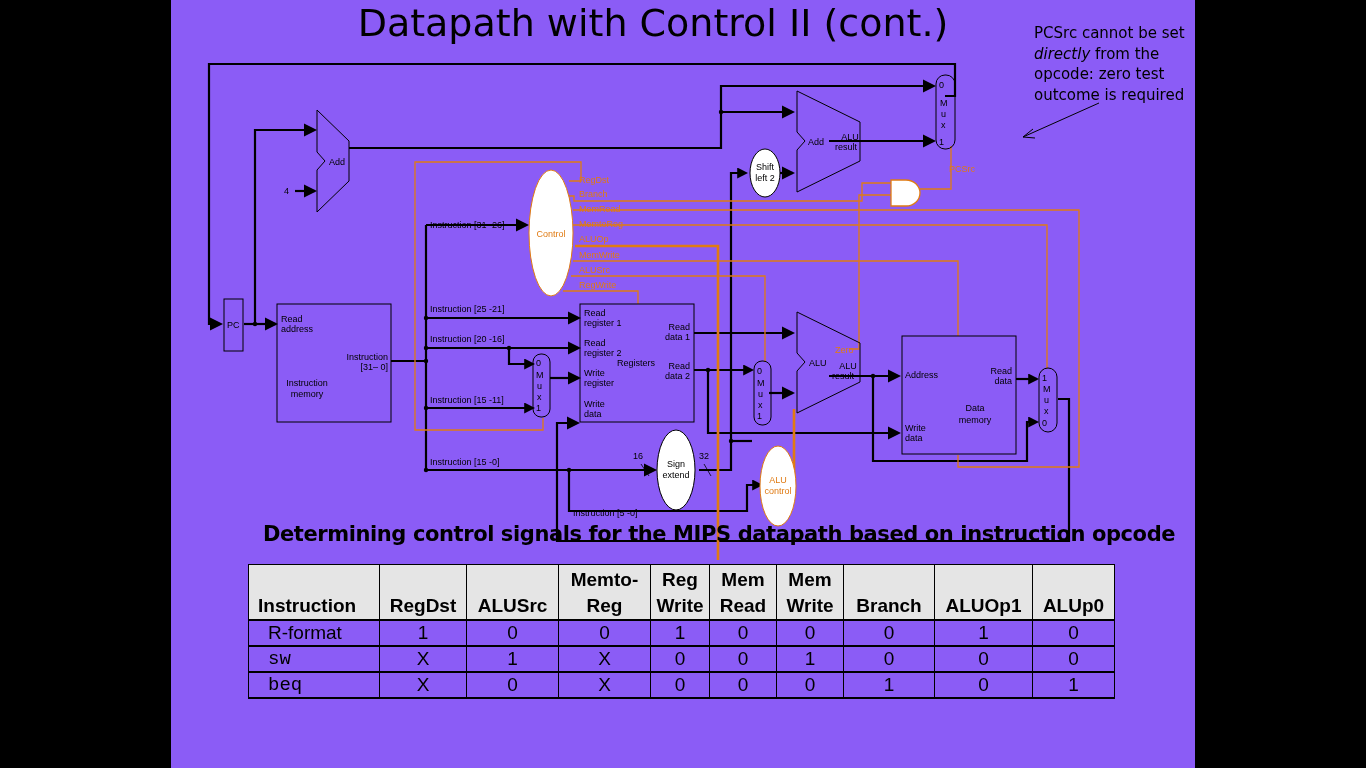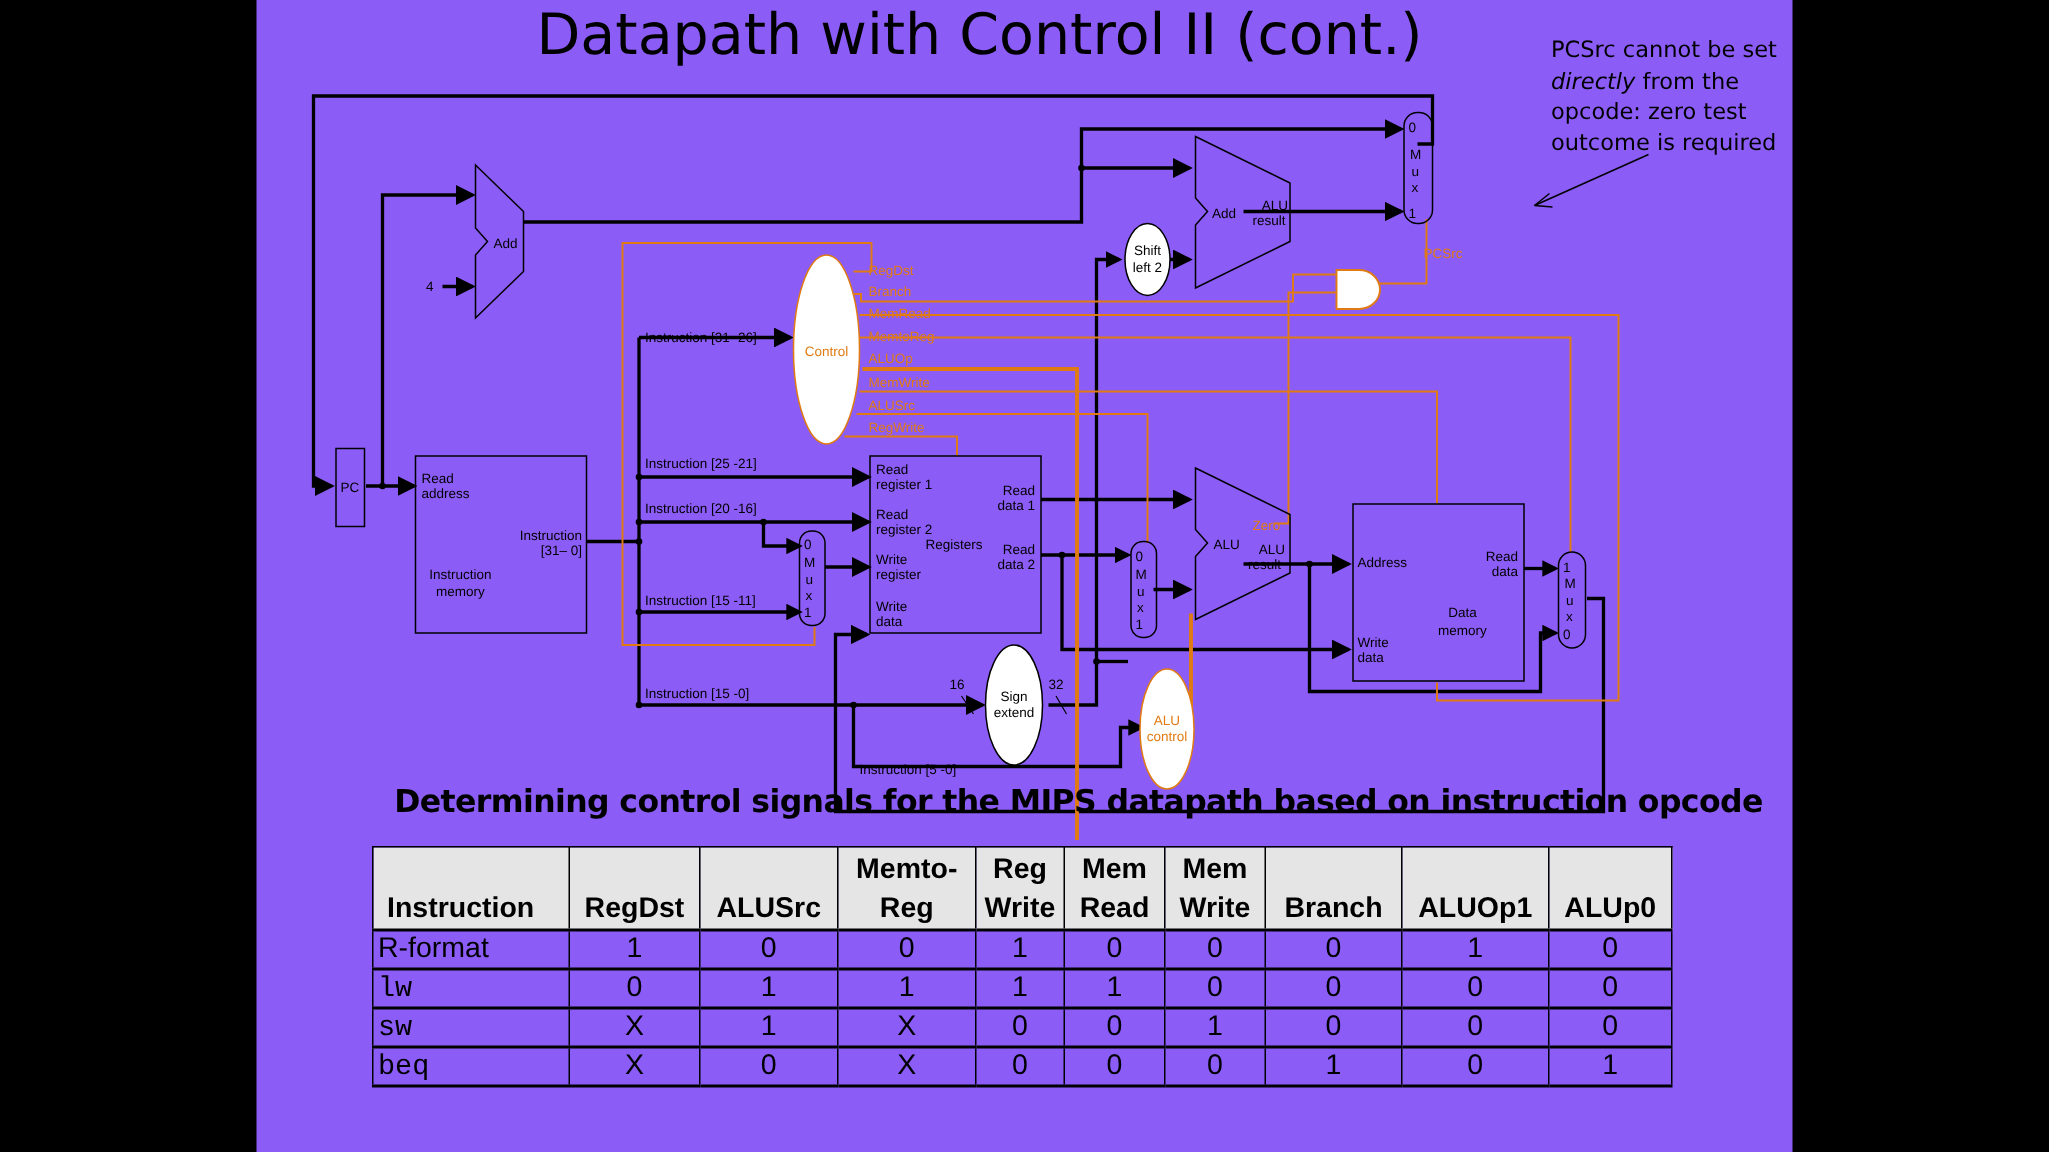--- a/index.html
+++ b/index.html
@@ -16,21 +16,21 @@
   .o { stroke:#e07b13; stroke-width:1.3; fill:none; }
   .ot { stroke:#e07b13; stroke-width:2.6; fill:none; }
   .lbl { font-size:9px; fill:#000; }
   .olbl { font-size:9px; fill:#e07b13; }
   #heading { position:absolute; left:0; width:1024px; top:522px; text-align:center; font-family:"DejaVu Sans", sans-serif; font-weight:bold; font-size:21px; color:#000; letter-spacing:-0.4px;margin-left:43px; }
   #heading span { position:relative; left:-7px; }
   table#ctl { position:absolute; left:77px; top:564px; border-collapse:collapse; font-family:"Liberation Sans", sans-serif; }
   #ctl th { background:#e5e5e5; border:1px solid #000; border-bottom:2px solid #000; font-weight:bold; font-size:19px; vertical-align:bottom; line-height:26px; padding:2px 3px 0 3px; text-align:center; }
   #ctl th.first { text-align:left; padding-left:9px; }
   #ctl td { border:1px solid #000; border-bottom:2px solid #000; font-size:19px; text-align:center; height:24px; line-height:24px; padding:0 2px; }
-  #ctl td.instr { text-align:left; padding-left:3px; }
+  #ctl td.instr { text-align:left; padding-left:19px; }
   #ctl td.mono { font-family:"Liberation Mono", monospace; }
 </style>
 </head>
 <body>
 
 <div id="slide">
   <div id="title"><span>Datapath with Control II (cont.)</span></div>
   <div id="note"><span>PCSrc cannot be set </span><i>directly</i><span> from the opcode: zero test outcome is required</span></div>
 
   <svg id="dp" width="1024" height="768">
@@ -262,32 +262,20 @@
           <td>0</td>
           <td>0</td>
           <td>1</td>
           <td>0</td>
           <td>0</td>
           <td>0</td>
           <td>1</td>
           <td>0</td>
         </tr>
         <tr>
-          <td class="instr mono">lw</td>
-          <td>0</td>
-          <td>1</td>
-          <td>1</td>
-          <td>1</td>
-          <td>1</td>
-          <td>0</td>
-          <td>0</td>
-          <td>0</td>
-          <td>0</td>
-        </tr>
-        <tr>
           <td class="instr mono">sw</td>
           <td>X</td>
           <td>1</td>
           <td>X</td>
           <td>0</td>
           <td>0</td>
           <td>1</td>
           <td>0</td>
           <td>0</td>
           <td>0</td>

